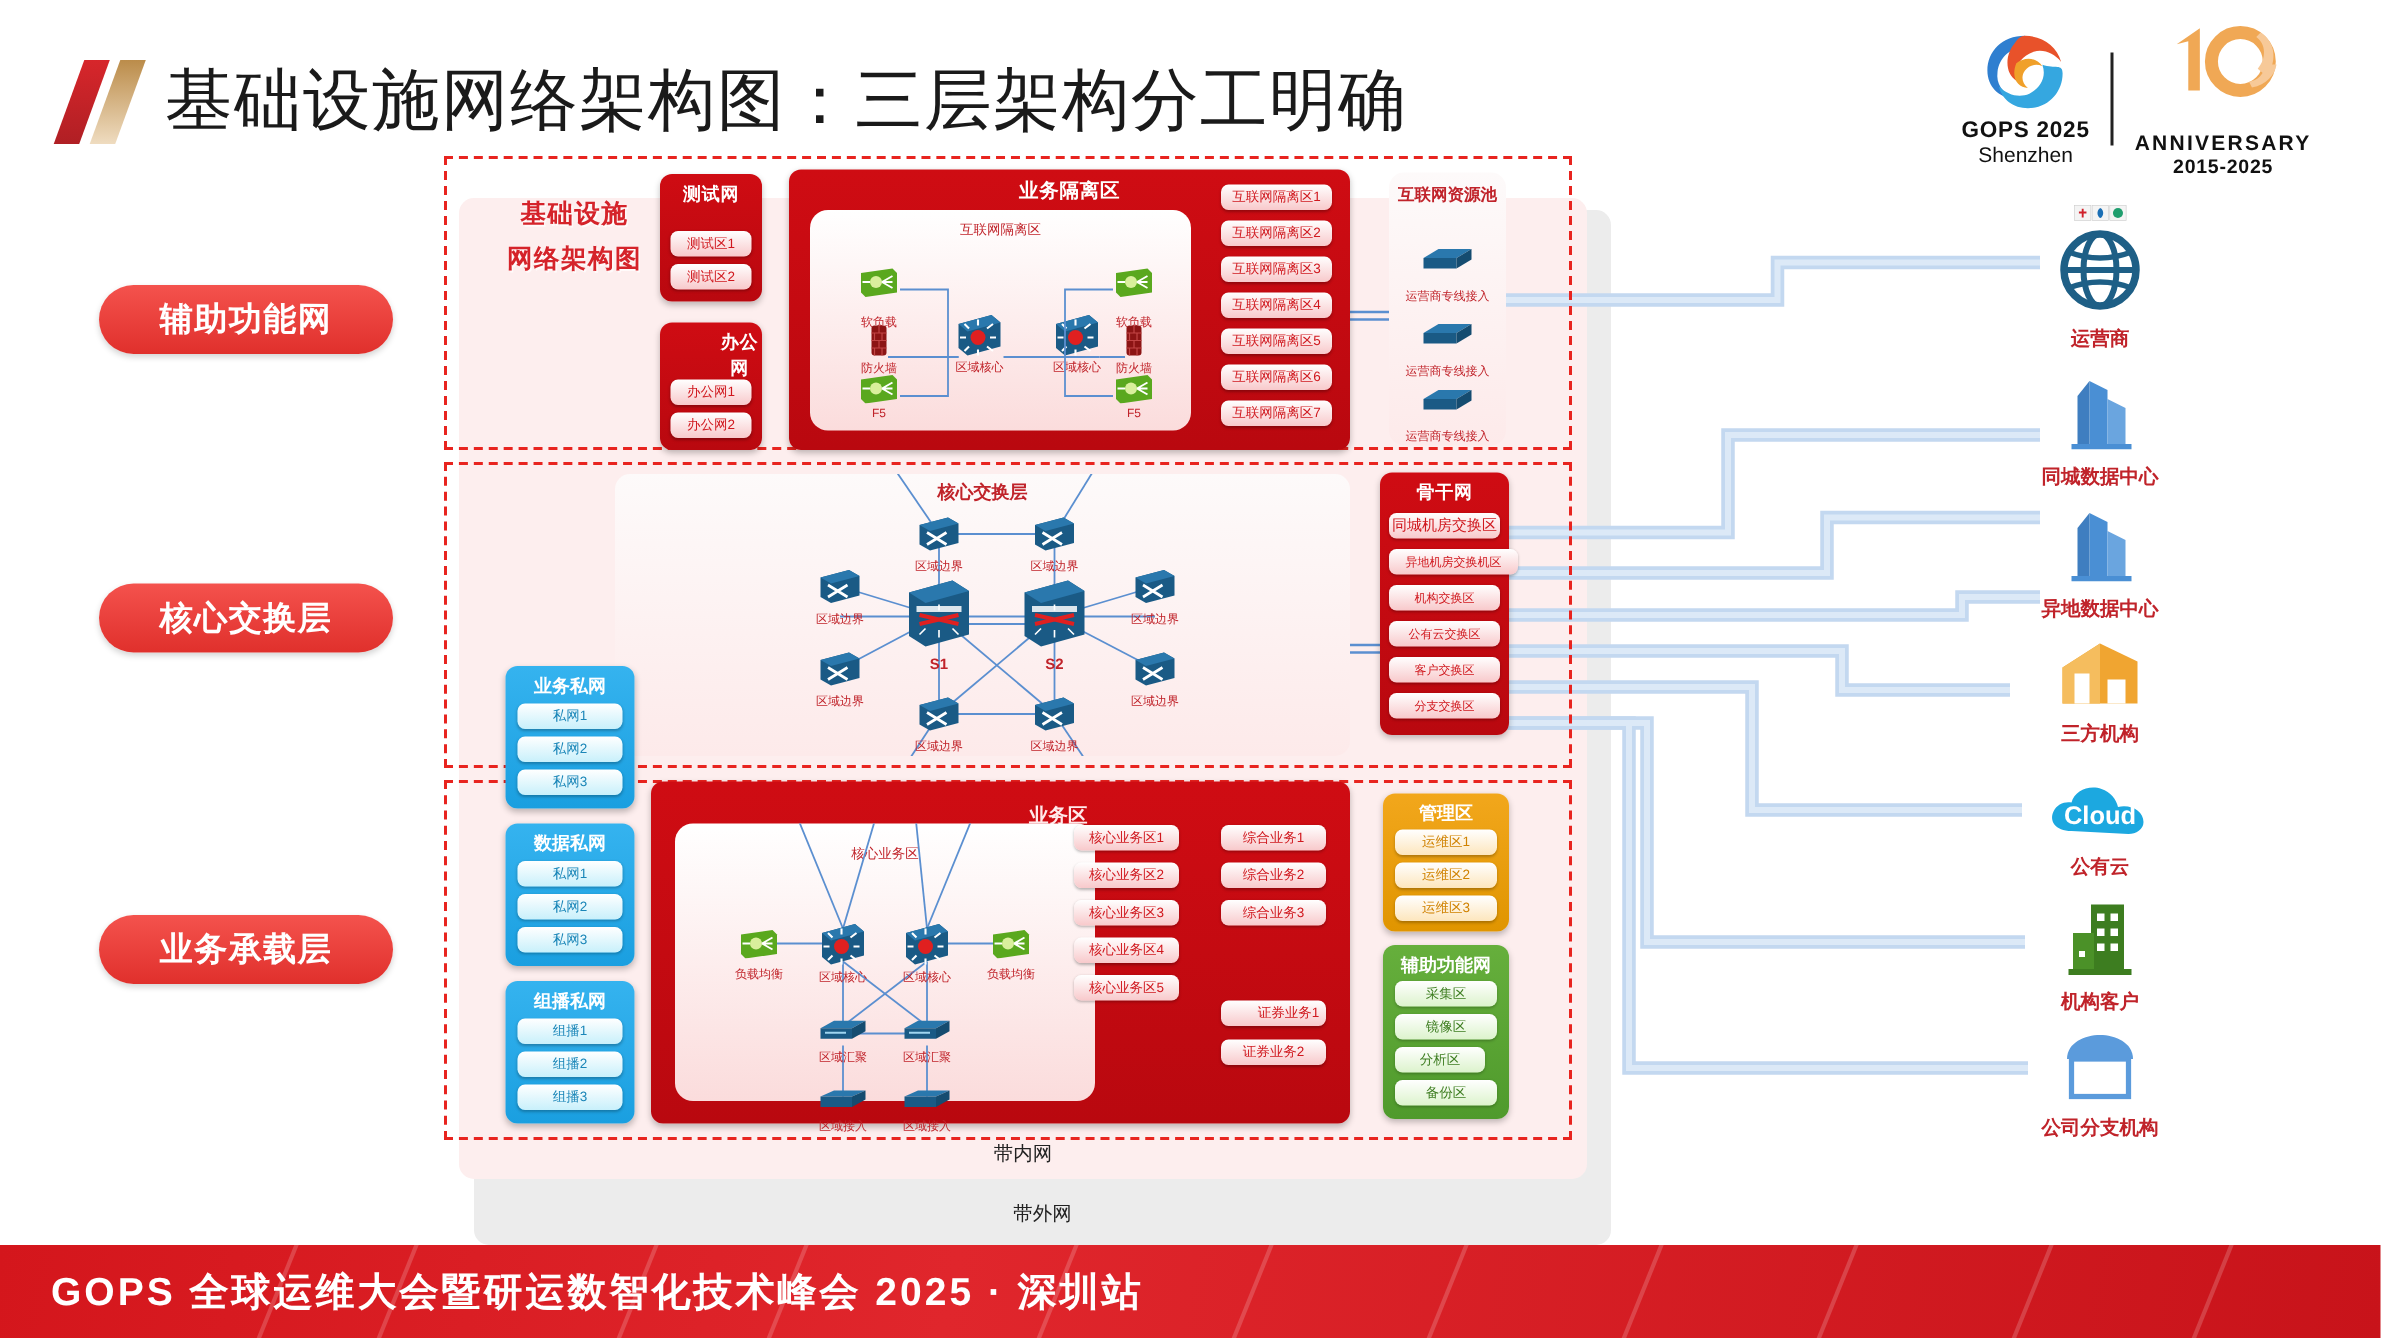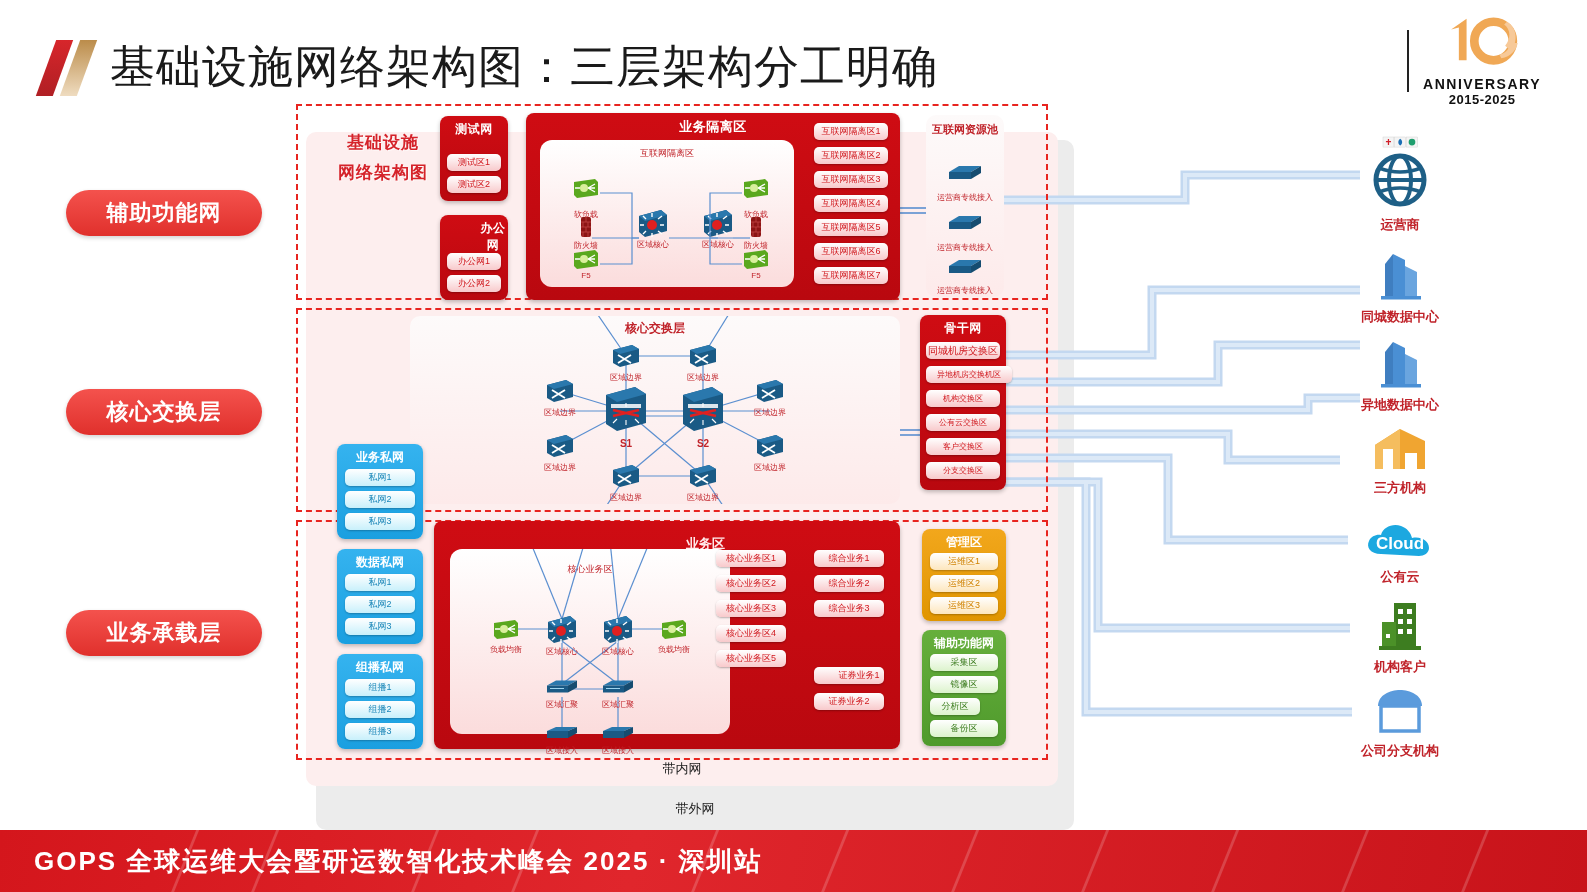--- a/index.html
+++ b/index.html
@@ -20,21 +20,21 @@
                 letter-spacing:1px; white-space:nowrap; font-weight:400; }
 
   
   .logo-wrap { position:absolute; right:46px; top:14px; display:flex; align-items:center; gap:14px; }
   .logo-col  { display:flex; flex-direction:column; align-items:center; }
   .logo-mark { width:58px; height:54px; }
   .logo-t1 { font-size:15px; font-weight:bold; color:#111; margin-top:3px; letter-spacing:.5px;}
   .logo-t2 { font-size:14px; color:#111; }
   .logo-div { width:2px; height:62px; background:#222; }
   .anniv-mark { width:80px; height:54px; }
-  .anniv-t1 { font-size:14px; font-weight:bold; color:#111; letter-spacing:1.5px; margin-top:8px;}
+  .anniv-t1 { font-size:14px; font-weight:bold; color:#111; letter-spacing:1.5px; margin-top:19px;}
   .anniv-t2 { font-size:13px; font-weight:bold; color:#111; letter-spacing:.5px;}
 
   
   .pill { position:absolute; width:196px; height:46px; border-radius:23px;
           background:linear-gradient(180deg,#f4524d,#e0302c);
           color:#fff; font-size:22px; font-weight:bold; display:flex;
           align-items:center; justify-content:center; letter-spacing:1px;
           box-shadow:0 2px 4px rgba(0,0,0,.18); }
 
   .shadowbox { position:absolute; left:316px; top:140px; width:758px; height:690px;
@@ -118,20 +118,30 @@
 
 <div class="title-bar">
   <div class="title-slash">
     <i class="s1"></i>
       <i class="s2"></i>
   </div>
   <div class="page-title">基础设施网络架构图：三层架构分工明确</div>
 </div>
 
 <div class="logo-wrap">
+  <div class="logo-col">
+    <svg class="logo-mark" viewBox="0 0 60 56">
+      <path d="M30 3 C14 3 4 14 4 27 C4 38 12 46 22 46 C14 42 10 36 11 28 C12 18 20 11 30 11 Z" fill="#2f7fd0"></path>
+      <path d="M30 3 C42 3 52 10 55 21 C50 15 43 12 36 14 C27 17 22 25 24 34 C16 29 16 16 23 8 C25 5 27 3 30 3 Z" fill="#e8522a"></path>
+      <path d="M56 29 C56 42 46 53 32 53 C22 53 14 47 12 38 C18 44 26 46 33 43 C41 39 45 31 42 23 C51 26 56 22 56 29 Z" fill="#35a7e0"></path>
+      <path d="M24 22 C30 17 38 18 42 24 C38 22 33 23 30 27 C27 31 28 36 32 39 C25 39 20 32 24 22 Z" fill="#f0a02a"></path>
+    </svg>
+    <div class="logo-t1">GOPS 2025</div>
+    <div class="logo-t2">Shenzhen</div>
+  </div>
   <div class="logo-div"></div>
   <div class="logo-col">
     <svg class="anniv-mark" viewBox="0 0 80 56">
       <path d="M8 16 L24 5 L24 48 L16 48 L16 14 Z" fill="#f0a855"></path>
       <circle cx="52" cy="28" r="20" fill="none" stroke="#f0a855" stroke-width="9"></circle>
       <path d="M66 8 C76 14 78 28 70 38 L64 33 C70 26 70 16 63 11 Z" fill="#f7c998"></path>
       <path d="M60 46 C70 44 76 37 77 30 L70 30 C68 37 64 41 58 42 Z" fill="#f7c998"></path>
     </svg>
     <div class="anniv-t1">ANNIVERSARY</div>
     <div class="anniv-t2">2015-2025</div>
@@ -563,21 +573,21 @@
   <div class="hd">管理区</div>
   <div class="ochip" style="position:absolute;left:8px;top:24px;width:68px;">运维区1</div>
   <div class="ochip" style="position:absolute;left:8px;top:46px;width:68px;">运维区2</div>
   <div class="ochip" style="position:absolute;left:8px;top:68px;width:68px;">运维区3</div>
 </div>
 
 <div class="gp" style="left:922px; top:630px; width:84px; height:116px;">
   <div class="hd">辅助功能网</div>
   <div class="gchip" style="position:absolute;left:8px;top:24px;width:68px;">采集区</div>
   <div class="gchip" style="position:absolute;left:8px;top:46px;width:68px;">镜像区</div>
-  <div class="gchip" style="position:absolute;left:8px;top:68px;width:50px;">分析区</div>
+  <div class="gchip" style="position:absolute;left:8px;top:68px;width:60px;">分析区</div>
   <div class="gchip" style="position:absolute;left:8px;top:90px;width:68px;">备份区</div>
 </div>
 
 <div class="ent" style="left:1345px; top:136px;">
   <svg width="74" height="74" viewBox="0 0 74 74">
     <g transform="translate(20,1) scale(.42)">
       <rect x="0" y="0" width="26" height="24" fill="#f4f4f4" stroke="#ccc"></rect>
       <path d="M13 5v14M7 11h12" stroke="#d0202a" stroke-width="3"></path>
       <rect x="28" y="0" width="26" height="24" fill="#f4f4f4" stroke="#ccc"></rect>
       <path d="M41 4 C34 8 36 18 41 20 C46 18 48 8 41 4Z" fill="#1b6fb5"></path>

